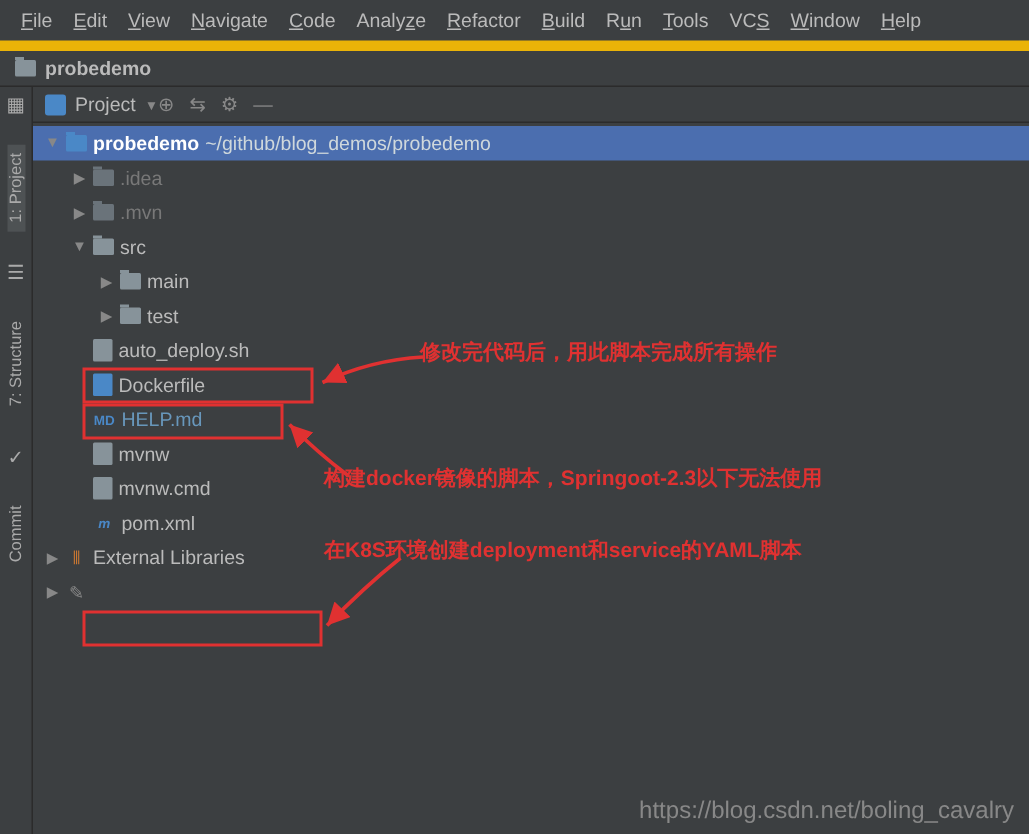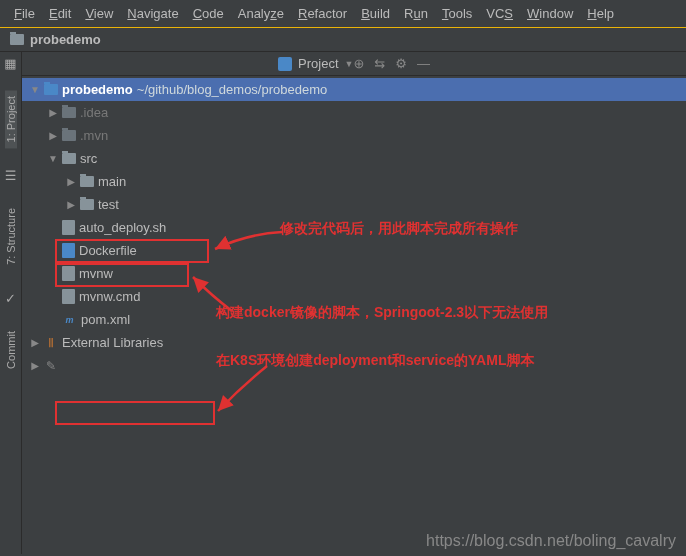--- a/index.html
+++ b/index.html
@@ -11,21 +11,21 @@
   width: 686px;
   height: 556px;
   overflow: hidden;
   position: relative;
 }
 .menubar {
   display: flex;
   gap: 2px;
   padding: 4px 8px;
   background: #3c3f41;
-  border-bottom: 1px solid #eab308;
+  border-bottom: 7px solid #eab308;
 }
 .menubar span { padding: 2px 6px; cursor: default; }
 .menubar span u { text-decoration: underline; }
 .breadcrumb {
   display: flex;
   align-items: center;
   gap: 6px;
   padding: 4px 10px;
   background: #3c3f41;
   border-bottom: 1px solid #2b2b2b;
@@ -76,21 +76,21 @@
 .panel {
   flex: 1;
   background: #3c3f41;
   display: flex;
   flex-direction: column;
   position: relative;
 }
 .panel-header {
   display: flex;
   align-items: center;
-  justify-content: center;
+  justify-content: flex-start;
   padding: 4px 8px;
   border-bottom: 1px solid #2b2b2b;
 }
 .panel-header-left {
   display: flex;
   align-items: center;
   gap: 6px;
 }
 .panel-header-right {
   display: flex;
@@ -265,20 +265,25 @@
       </div>
       <div class="tree-row indent-1">
         <span class="arrow"></span>
         <span class="filedoc"></span>
         <span class="label">auto_deploy.sh</span>
       </div>
       <div class="tree-row indent-1">
         <span class="arrow"></span>
         <span class="filedoc" style="background:#4a88c7"></span>
         <span class="label">Dockerfile</span>
+      </div>
+      <div class="tree-row indent-1">
+        <span class="arrow"></span>
+        <span class="file-icon" style="color:#4a88c7">MD</span>
+        <span class="label blue">HELP.md</span>
       </div>
       <div class="tree-row indent-1">
         <span class="arrow"></span>
         <span class="filedoc"></span>
         <span class="label">mvnw</span>
       </div>
       <div class="tree-row indent-1">
         <span class="arrow"></span>
         <span class="filedoc"></span>
         <span class="label">mvnw.cmd</span>

